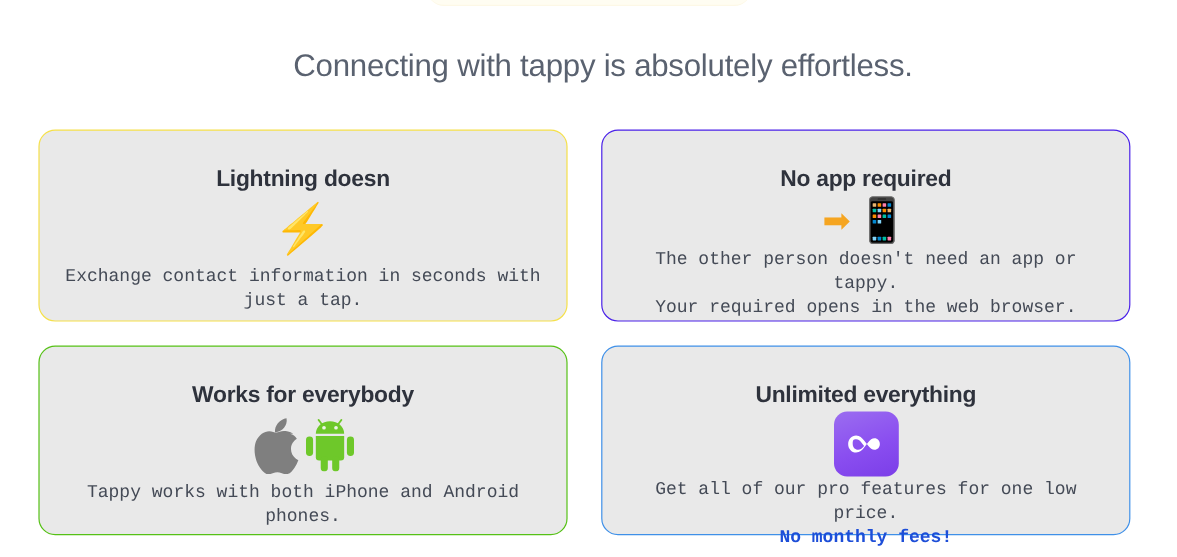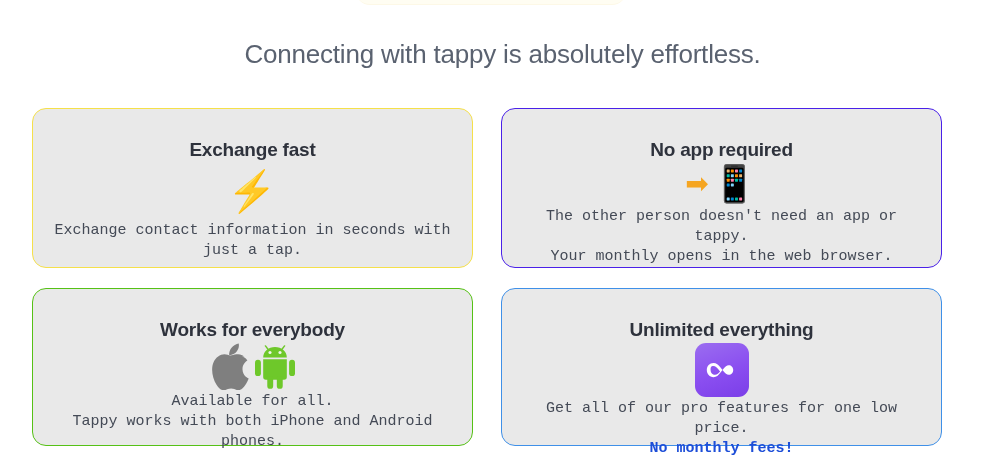--- a/index.html
+++ b/index.html
@@ -125,38 +125,38 @@
 </head>
 <body>
 
 <div class="top-sliver"></div>
 
 <h1 class="page-heading">Connecting with tappy is absolutely effortless.</h1>
 
 <div class="cards-grid">
 
   <div class="card card-1">
-    <div class="card-title">Exchange fast</div>
+    <div class="card-title">Lightning doesn</div>
     <div class="card-icon">
       <span class="bolt">⚡</span>
     </div>
     <div class="card-body">
       <div>Exchange contact information in seconds with just a tap.</div>
     </div>
   </div>
 
   <div class="card card-2">
     <div class="card-title">No app required</div>
     <div class="card-icon">
       <span class="arrow-emoji">➡</span>
       <span class="phone-emoji">📱</span>
     </div>
     <div class="card-body">
       <div>The other person doesn't need an app or tappy.</div>
-      <div>Your monthly opens in the web browser.</div>
+      <div>Your required opens in the web browser.</div>
     </div>
   </div>
 
   <div class="card card-3 row2">
     <div class="card-title">Works for everybody</div>
     <div class="card-icon">
       <span>
         <svg class="apple-svg" viewBox="0 0 44 52" xmlns="http://www.w3.org/2000/svg">
           <path fill="#7f7f7f" d="M30.6 0.6c-2.9 0.4-6.1 2.2-8 4.6-1.7 2.1-3 5.2-2.6 8.2 3.2 0.2 6.4-1.6 8.3-4 1.8-2.3 3-5.3 2.3-8.8z"></path>
           <path fill="#7f7f7f" d="M36.8 19.8c-3.3-2.1-6.6-2.4-8.7-2.4-2.8 0-5.1 1.4-6.8 1.4-1.8 0-4-1.3-6.6-1.3-4.7 0-9.6 3.4-12 8.9-3.3 7.5-1 18.6 3.3 24.7 2.1 3 4.6 6.3 7.9 6.2 3.2-0.1 4.4-2 8.2-2 3.8 0 4.9 2 8.2 1.9 3.4-0.1 5.6-3 7.7-6 2.4-3.4 3.4-6.8 3.5-7-0.1 0-6.7-2.6-6.8-10.2-0.1-6.4 5.2-9.4 5.4-9.6-2.9-4.3-7.4-4.8-9-4.9l0.7 0.3z" transform="translate(0,-5)"></path>
@@ -172,21 +172,20 @@
             <rect x="24" y="34" width="6.5" height="14" rx="3.2"></rect>
             <path d="M9 13.5c0-6.6 5.8-11.5 13-11.5s13 4.9 13 11.5z"></path>
           </g>
           <circle cx="16.5" cy="8" r="1.7" fill="#eef6e8"></circle>
           <circle cx="27.5" cy="8" r="1.7" fill="#eef6e8"></circle>
           <path d="M11.5 0.8l3.2 4.2M32.5 0.8l-3.2 4.2" stroke="#6ec82a" stroke-width="1.6" stroke-linecap="round" fill="none"></path>
         </svg>
       </span>
     </div>
     <div class="card-body">
-      <div>Available for all.</div>
       <div>Tappy works with both iPhone and Android phones.</div>
     </div>
   </div>
 
   <div class="card card-4 row2">
     <div class="card-title">Unlimited everything</div>
     <div class="card-icon">
       <span class="infinity-tile">
         <svg viewBox="0 0 40 24" xmlns="http://www.w3.org/2000/svg">
           <path d="M11 4.5c-4 0-7 3.2-7 7.5s3 7.5 7 7.5c3.2 0 5.2-2.1 7-4.4l1.9-2.4 1.9-2.4c1.6-2 3.1-3.4 5.3-3.4 2.7 0 4.7 2.2 4.7 5.1s-2 5.1-4.7 5.1c-2.2 0-3.7-1.4-5.3-3.4l-1.9-2.4-1.9-2.4C16.2 6.6 14.2 4.5 11 4.5zm0 3.4c2.1 0 3.5 1.4 5.1 3.4l1.9 2.4c-1.6 2-3.1 3.4-5.3 3.4-2.7 0-4.7-2.2-4.7-5.1S8.3 7.9 11 7.9z" fill="#ffffff"></path>

